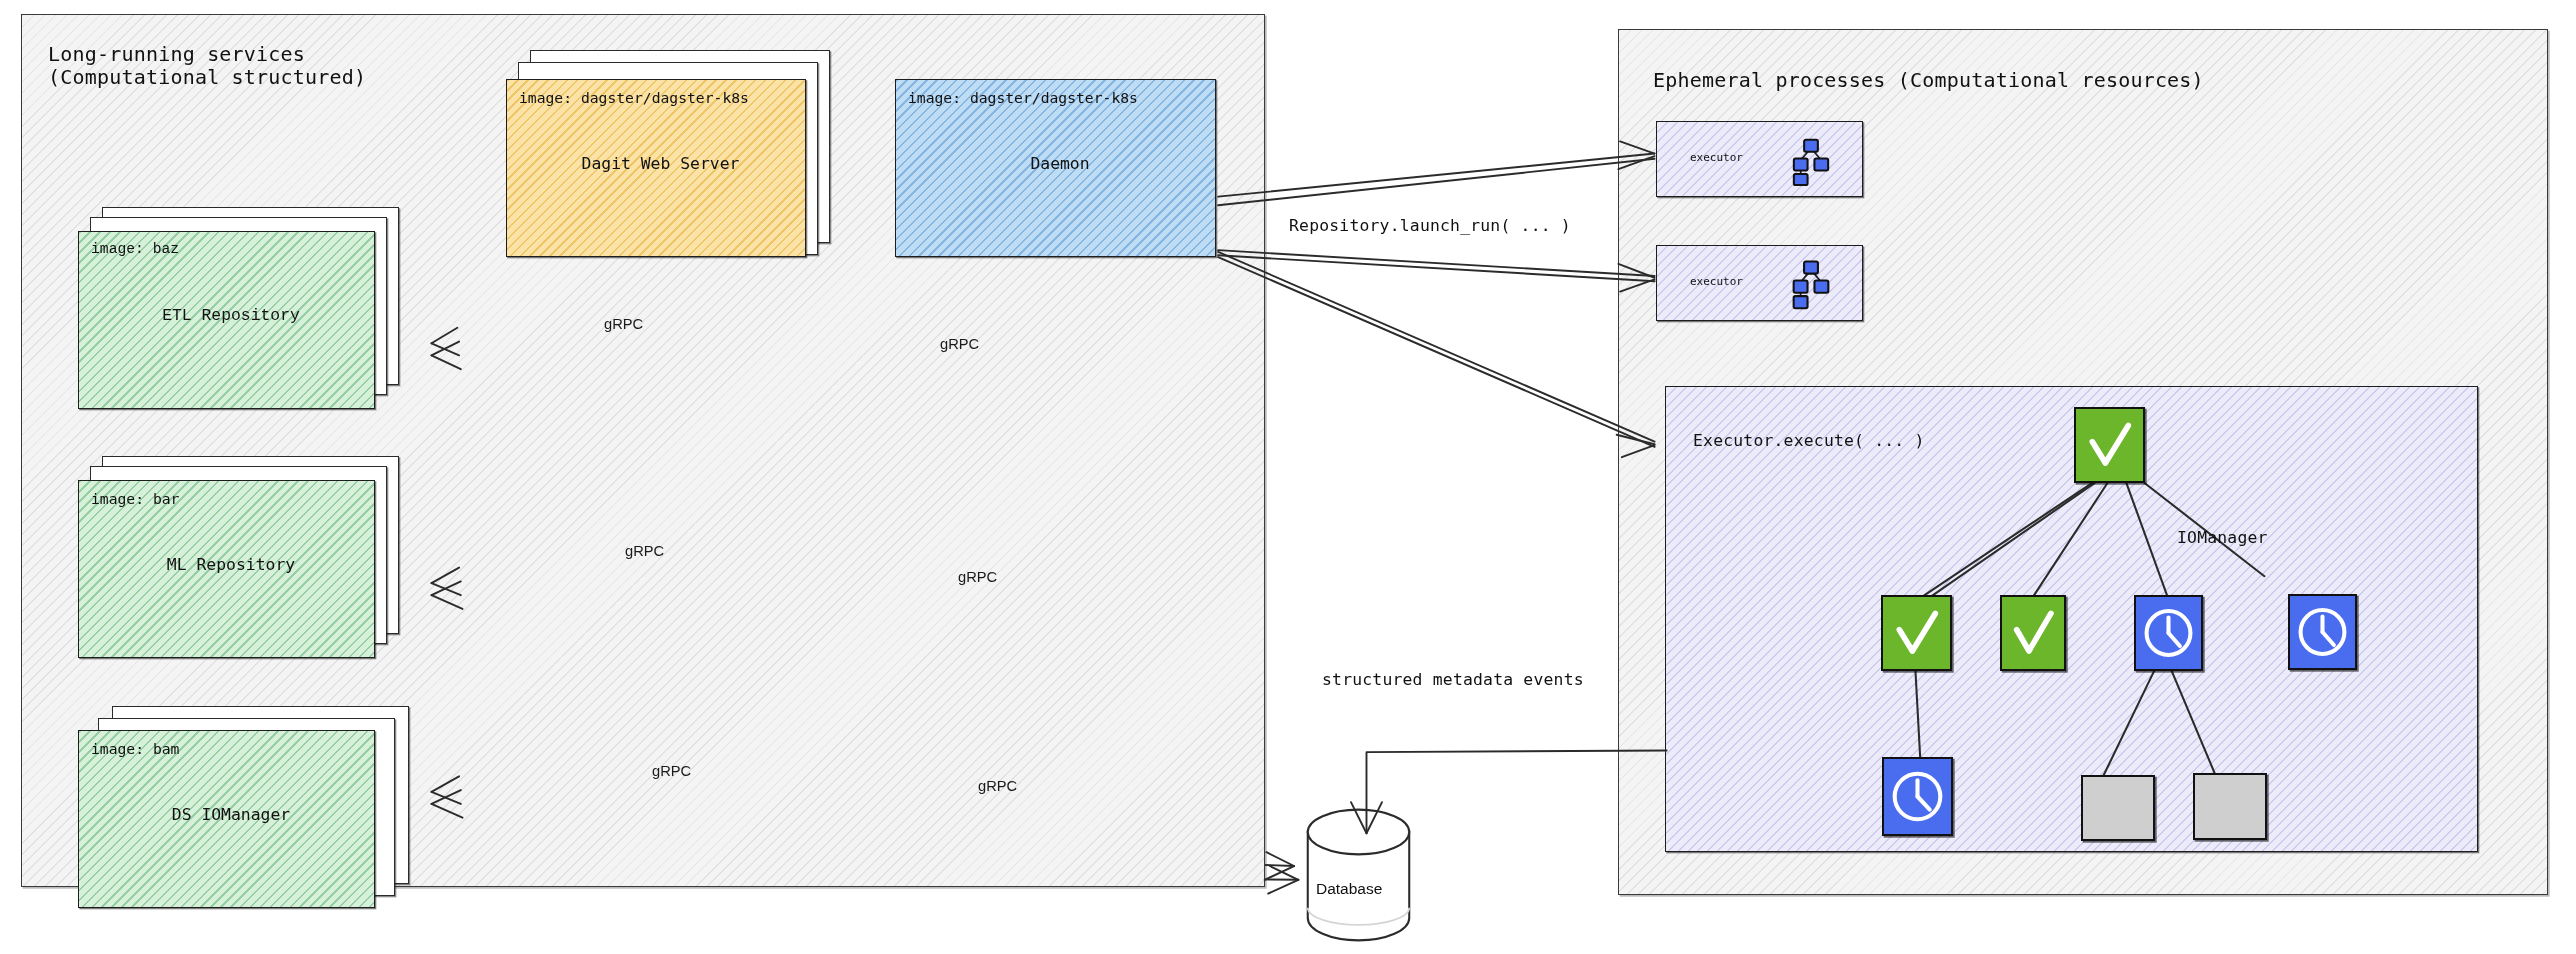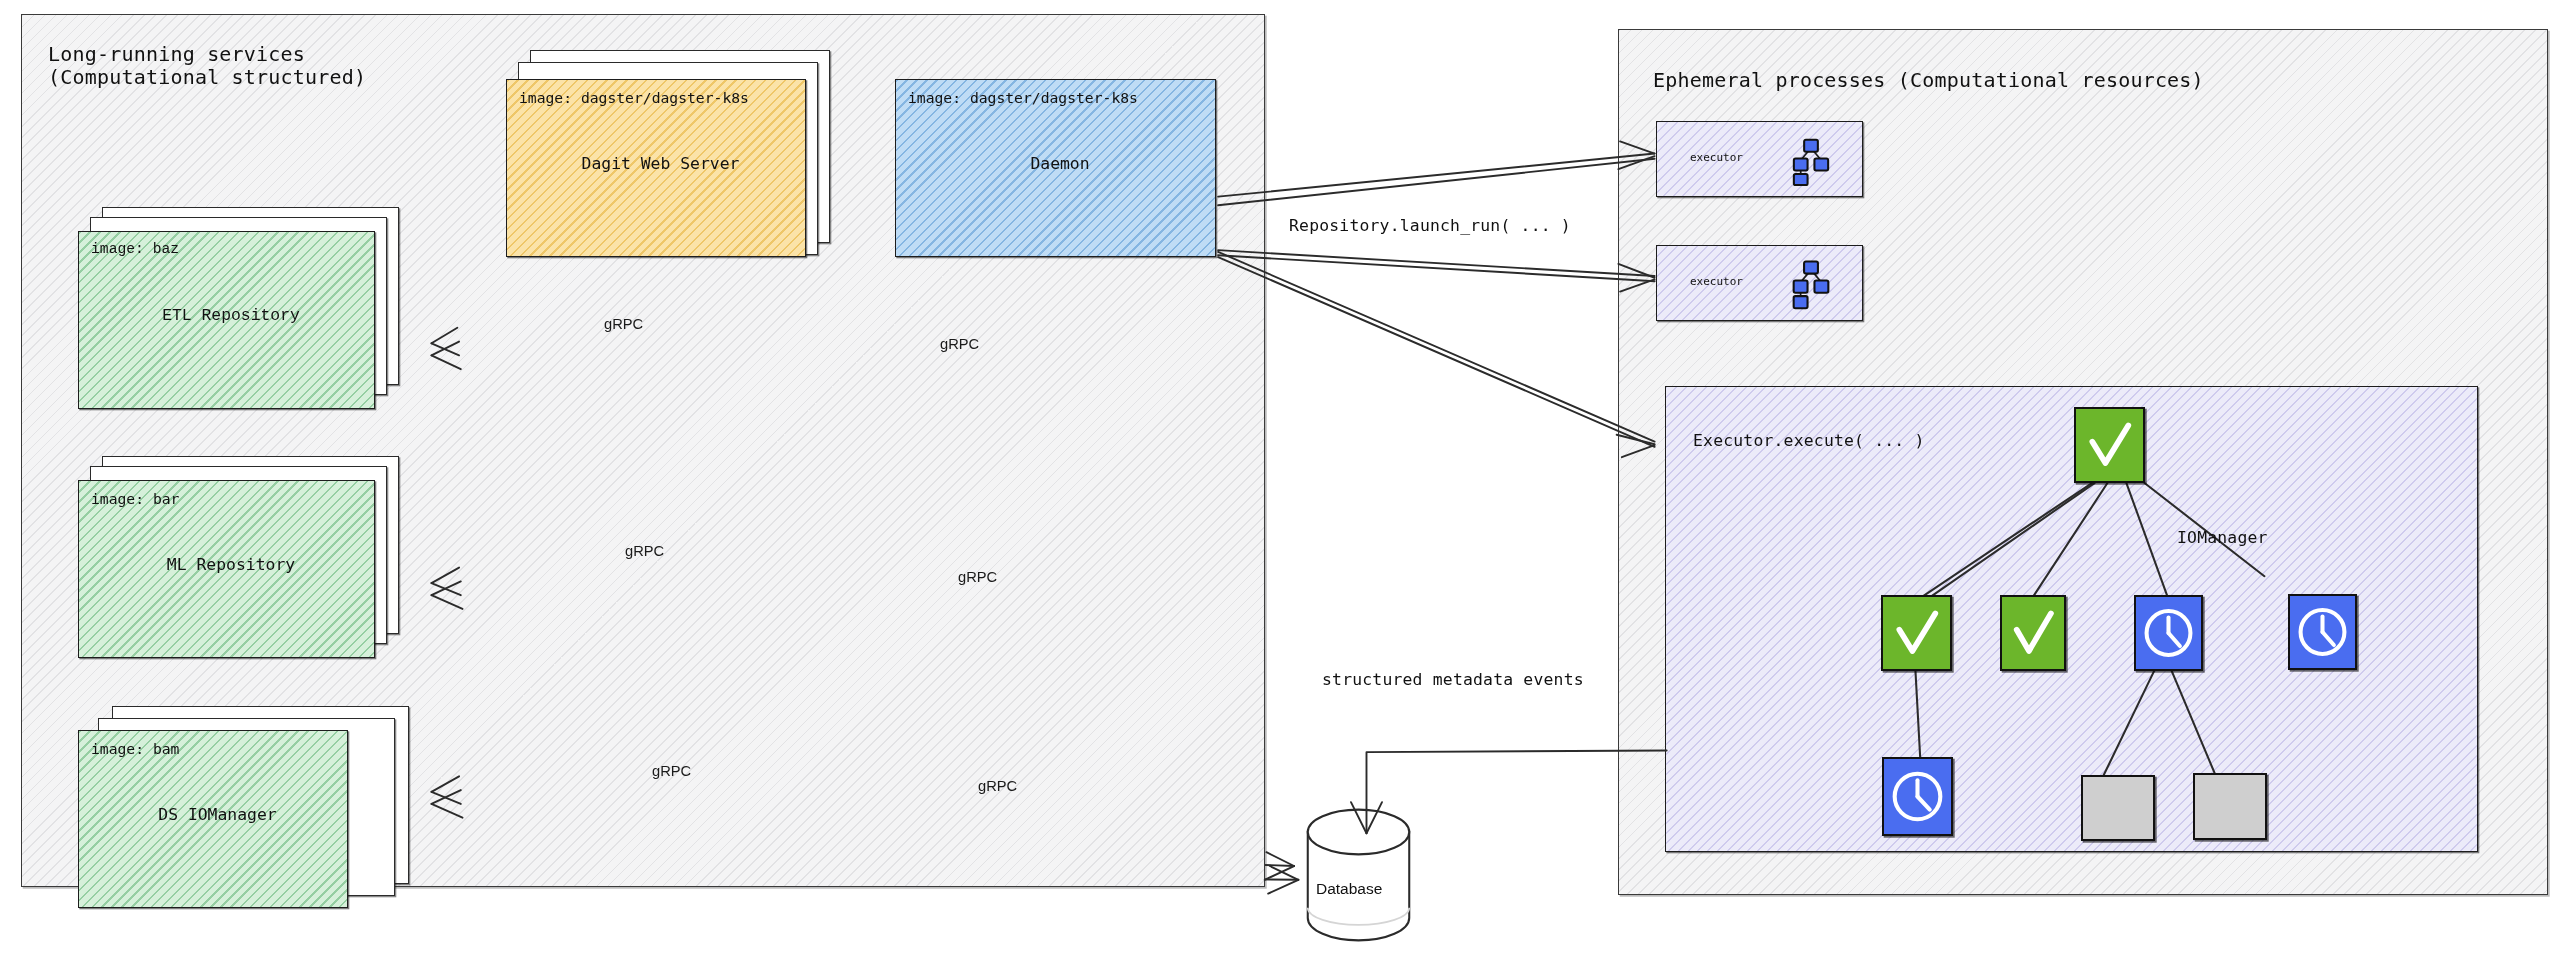--- a/index.html
+++ b/index.html
@@ -182,21 +182,21 @@
     <div class="stack-ghost" style="left:90px;top:466px;width:297px;height:178px;"></div>
     <div class="sk hatch-green" style="left:78px;top:480px;width:297px;height:178px;">
       <div class="box-img">image: bar</div>
       <div class="box-name" style="top:74px;">ML Repository</div>
     </div>
   </div>
 
   <div style="position:absolute;left:0;top:0;z-index:22;">
     <div class="stack-ghost" style="left:112px;top:706px;width:297px;height:178px;"></div>
     <div class="stack-ghost" style="left:98px;top:718px;width:297px;height:178px;"></div>
-    <div class="sk hatch-green" style="left:78px;top:730px;width:270px;height:178px;">
+    <div class="sk hatch-green" style="left:78px;top:730px;width:297px;height:178px;">
       <div class="box-img">image: bam</div>
       <div class="box-name" style="top:74px;">DS IOManager</div>
     </div>
   </div>
 
   <div style="position:absolute;left:0;top:0;z-index:24;">
     <div class="stack-ghost" style="left:530px;top:50px;width:300px;height:193px;"></div>
     <div class="stack-ghost" style="left:518px;top:62px;width:300px;height:193px;"></div>
     <div class="sk hatch-yellow" style="left:506px;top:79px;width:300px;height:178px;">
       <div class="box-img">image: dagster/dagster-k8s</div>

